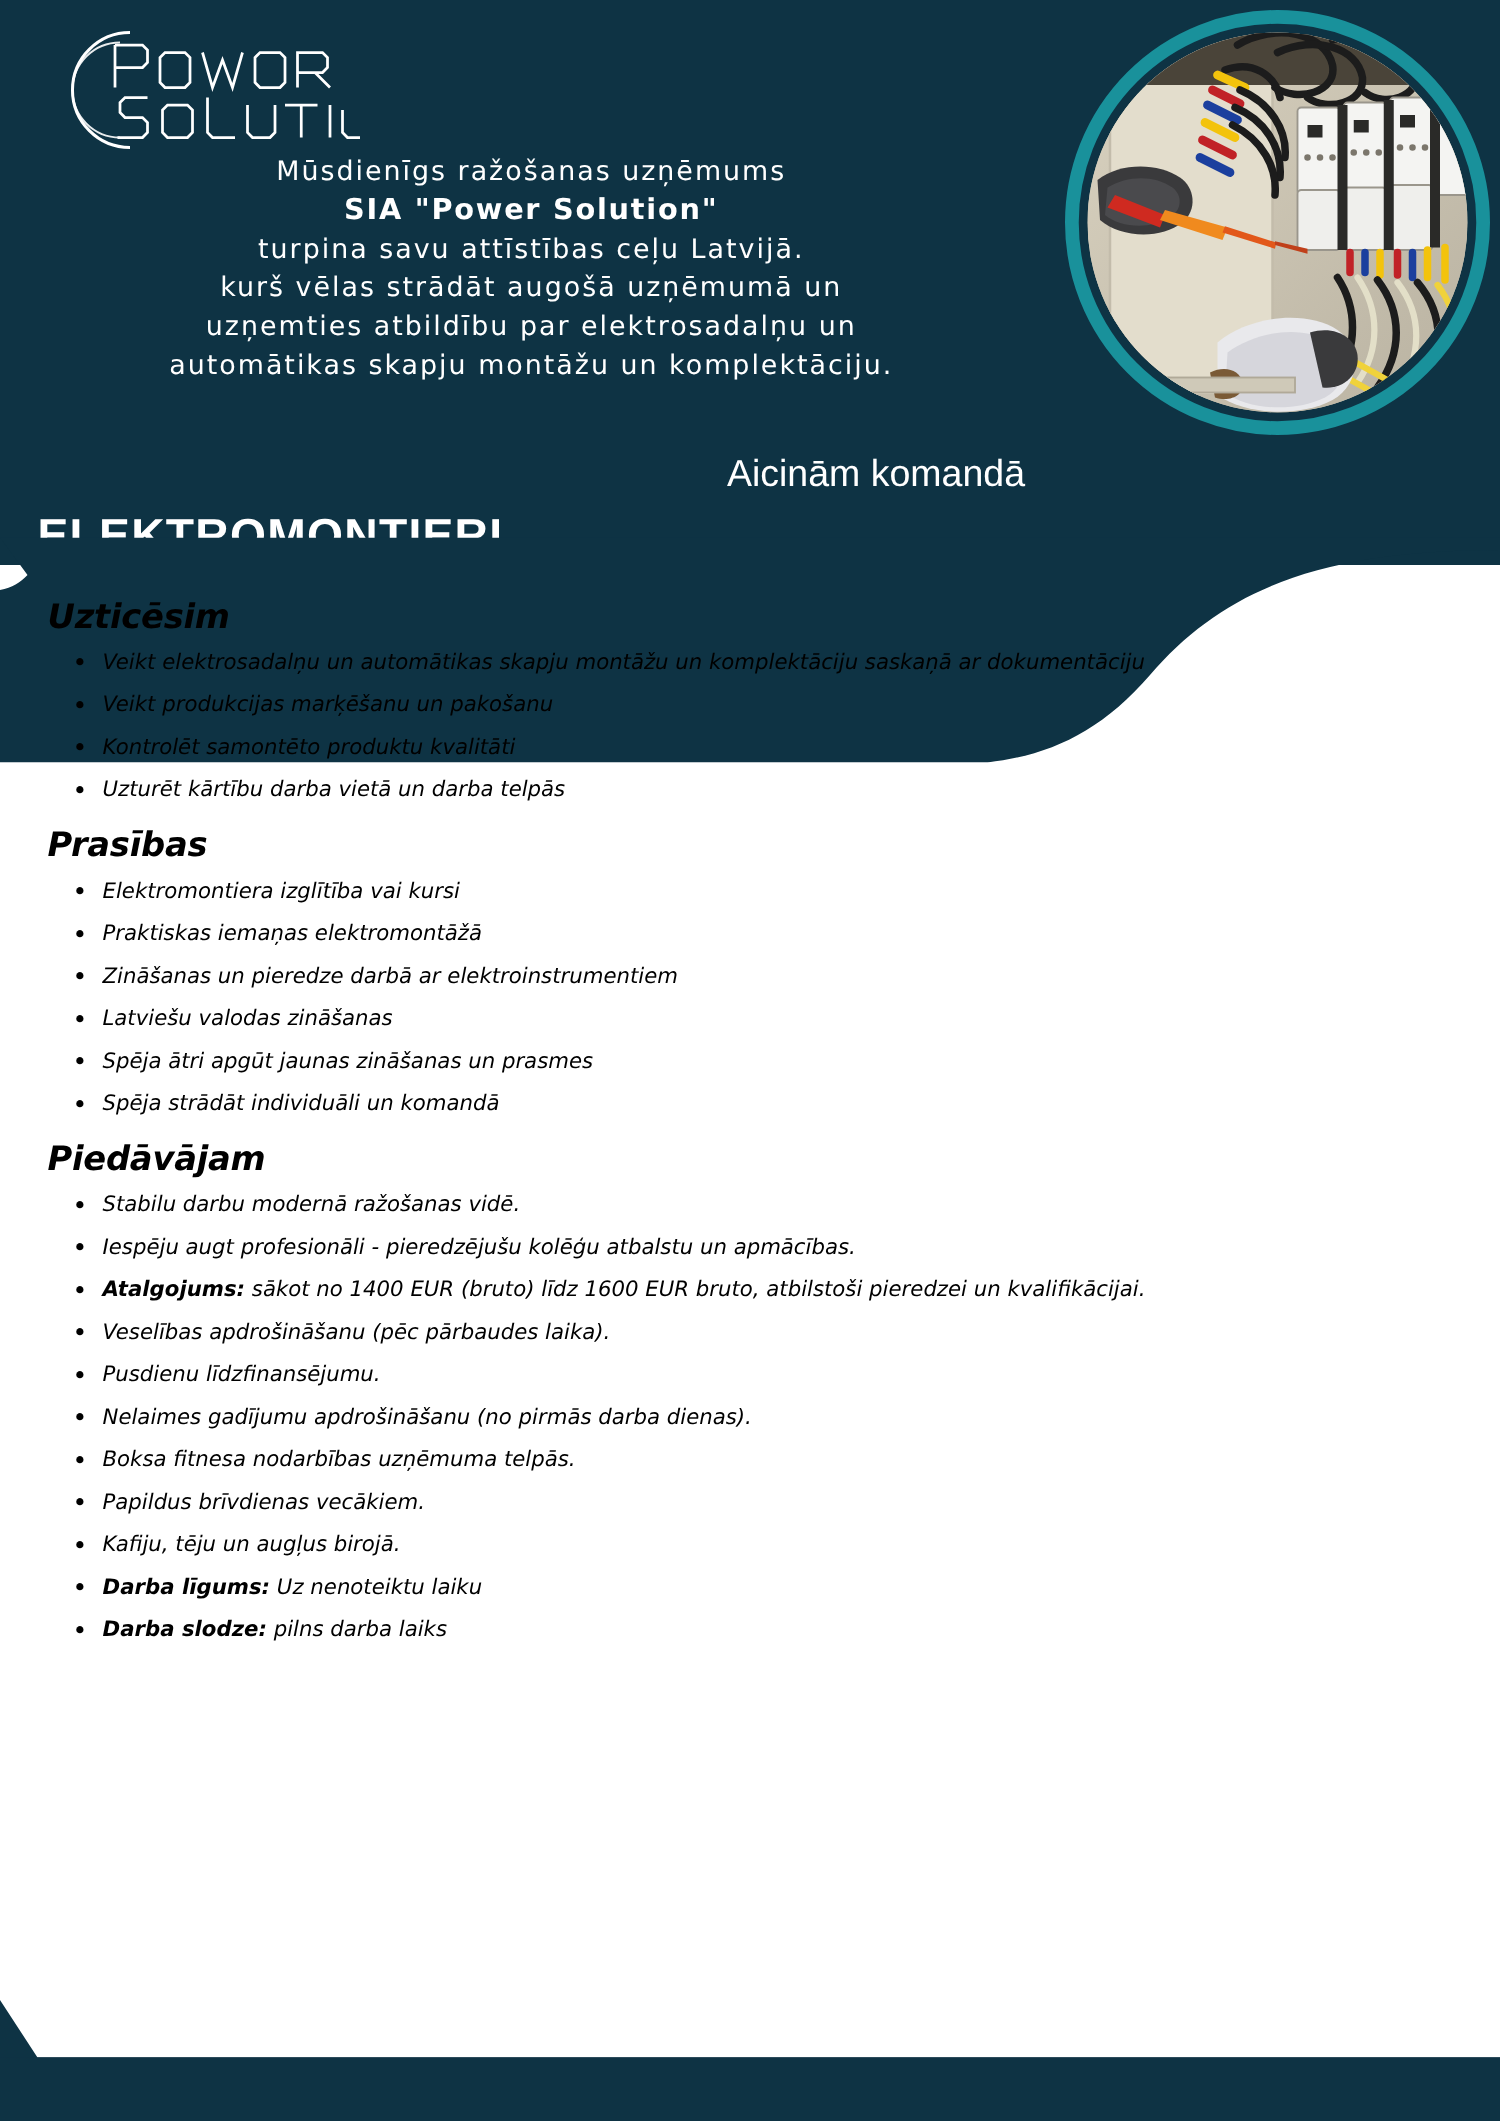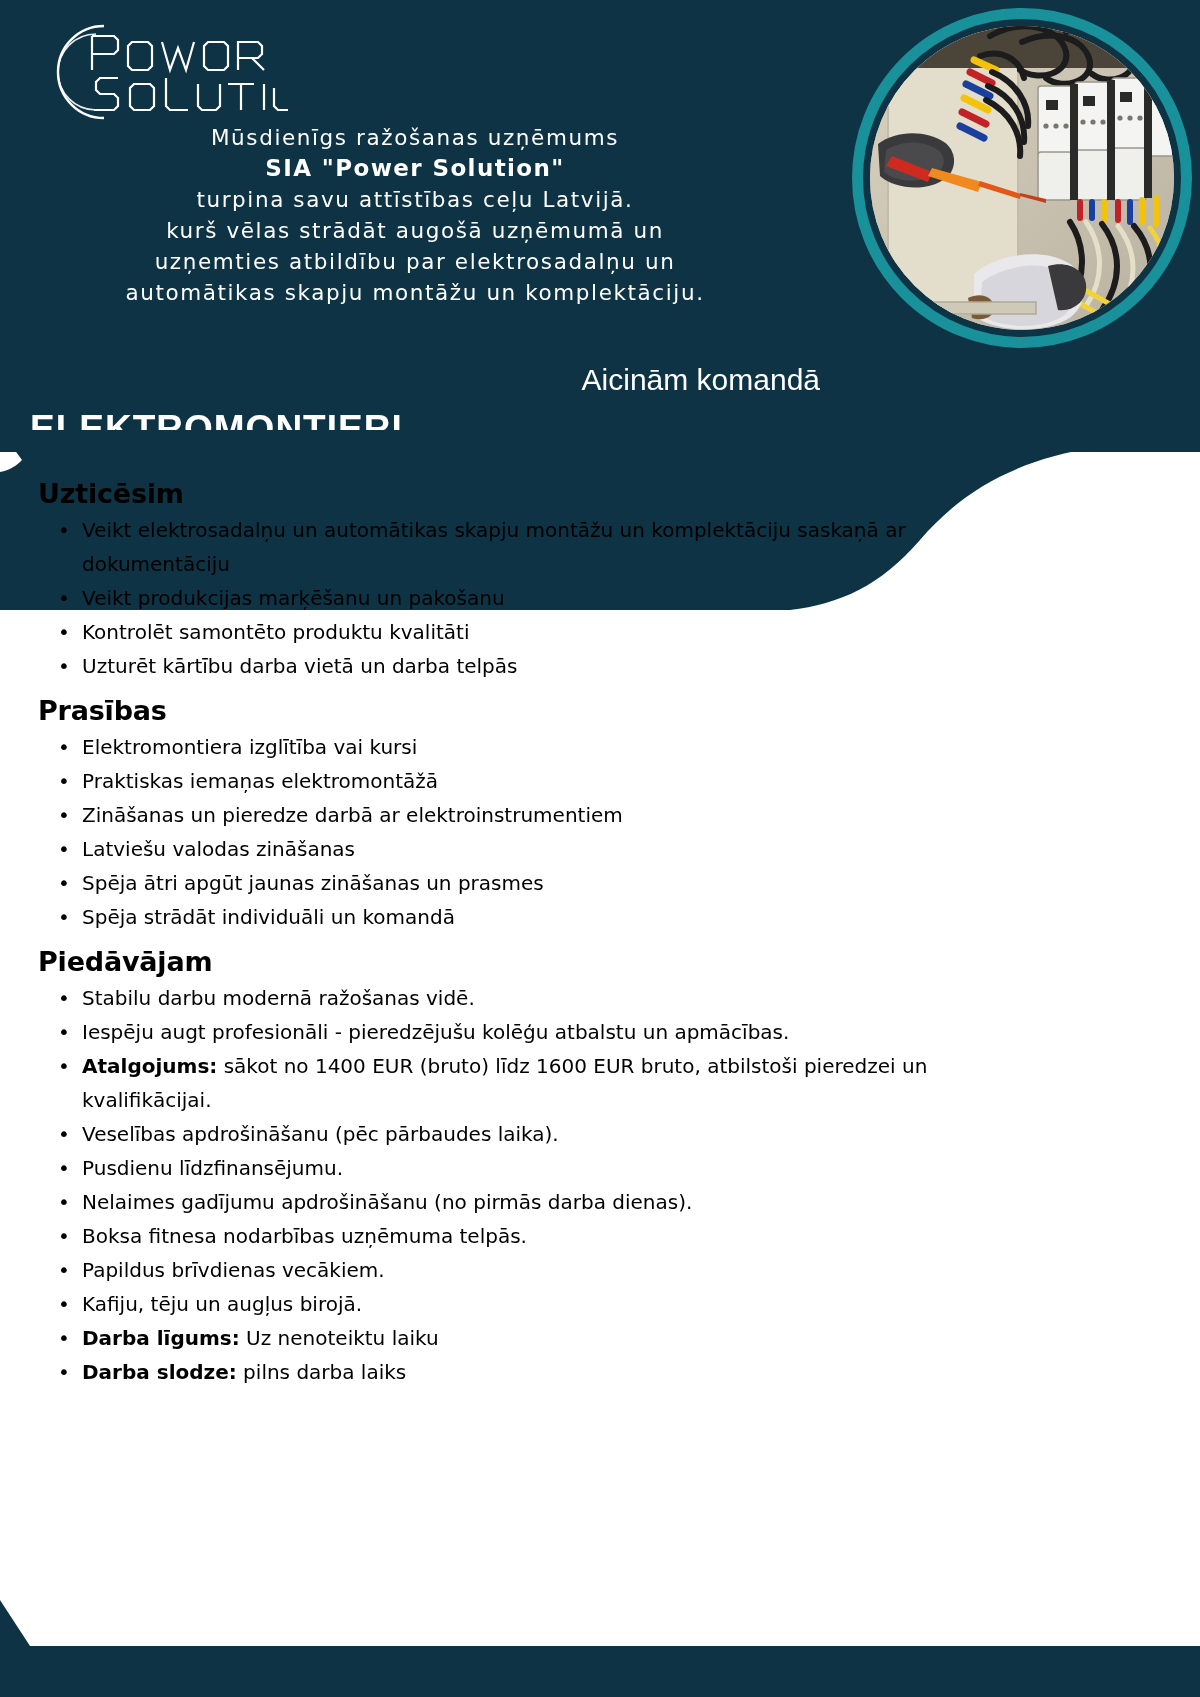--- a/index.html
+++ b/index.html
@@ -31,21 +31,21 @@
     position: absolute;
     left: 42px;
     top: 12px;
     width: 250px;
     height: 120px;
   }
   .logo svg { display: block; }
 
   .intro {
     position: absolute;
-    left: 20px;
+    left: 30px;
     top: 122px;
     width: 790px;
     text-align: center;
     color: #ffffff;
     font-size: 21.5px;
     line-height: 31px;
     letter-spacing: 1.6px;
     font-family: "DejaVu Sans", sans-serif;
   }
   .intro .strong {
@@ -142,40 +142,41 @@
 
   
   .content {
     position: absolute;
     left: 0;
     top: 478px;
     width: 964px;
     padding: 0 34px 0 38px;
     box-sizing: border-box;
     color: #000000;
+    font-style: italic;
   }
   h2.section-heading {
     margin: 0 0 4px 0;
     font-size: 27px;
     font-weight: bold;
     font-family: "DejaVu Sans", sans-serif;
     letter-spacing: -0.2px;
     color: #000000;
   }
   .section {
     margin-bottom: 12px;
   }
   ul.bullets {
     margin: 0;
     padding: 0 0 0 14px;
     list-style: none;
   }
   ul.bullets li {
     position: relative;
-    font-size: 20px;
+    font-size: 17px;
     line-height: 34px;
     padding-left: 30px;
     color: #000000;
     font-family: "DejaVu Sans", sans-serif;
   }
   ul.bullets li::before {
     content: "\2022";
     position: absolute;
     left: 6px;
     top: 0;

